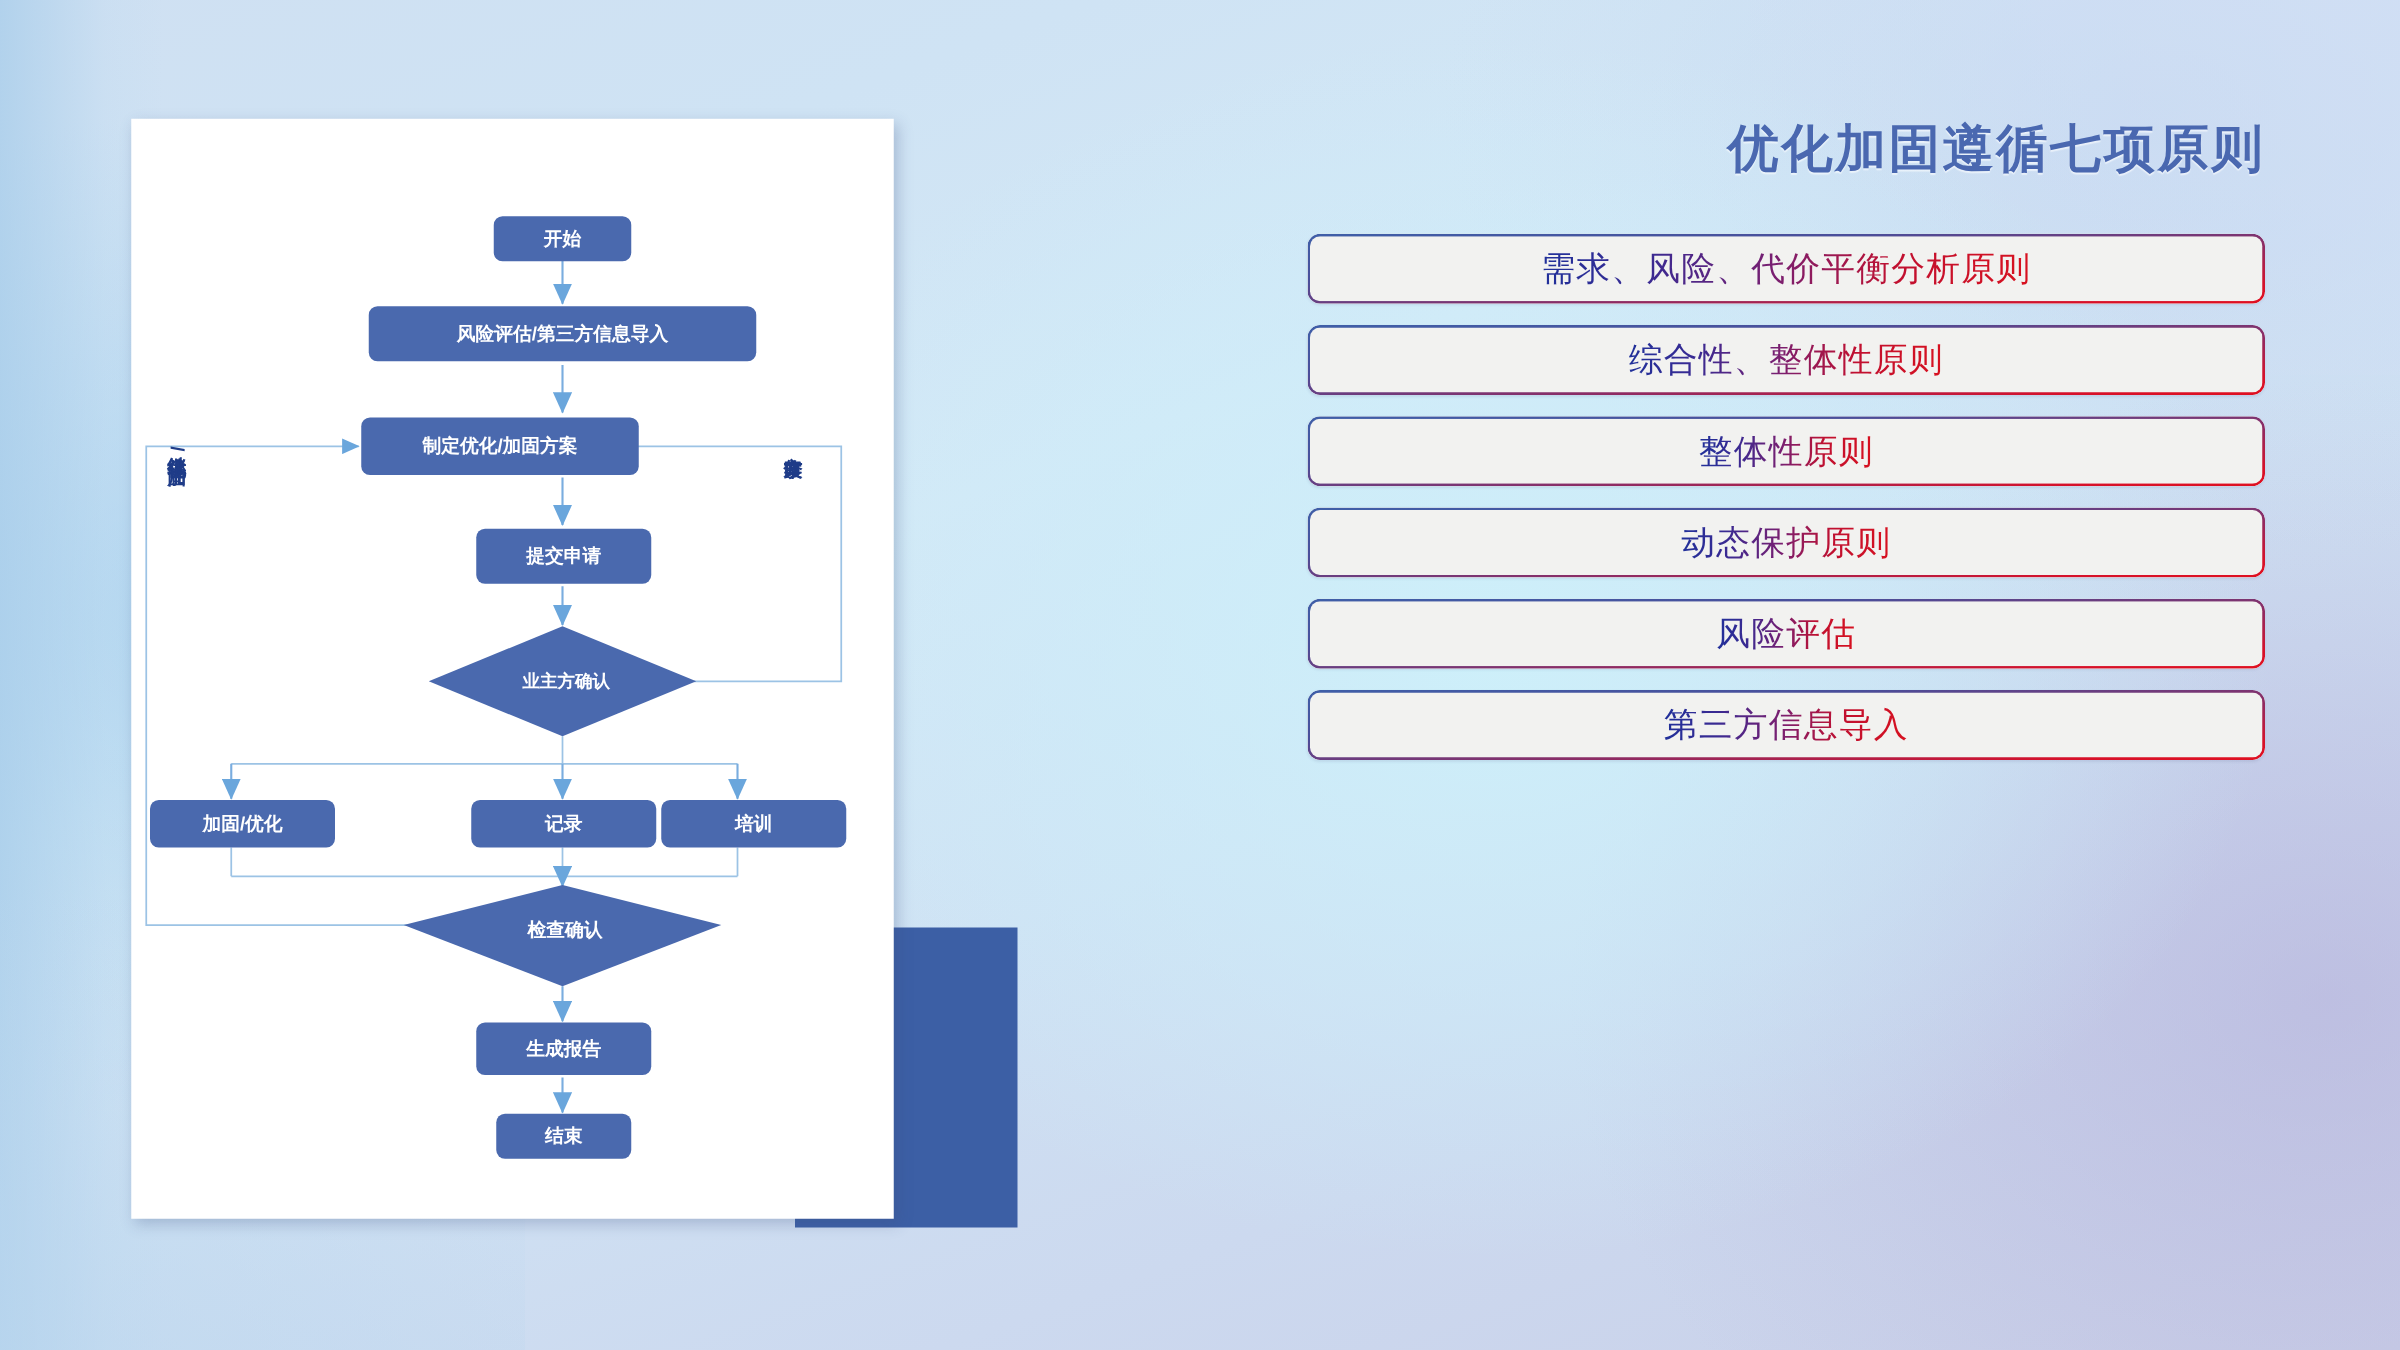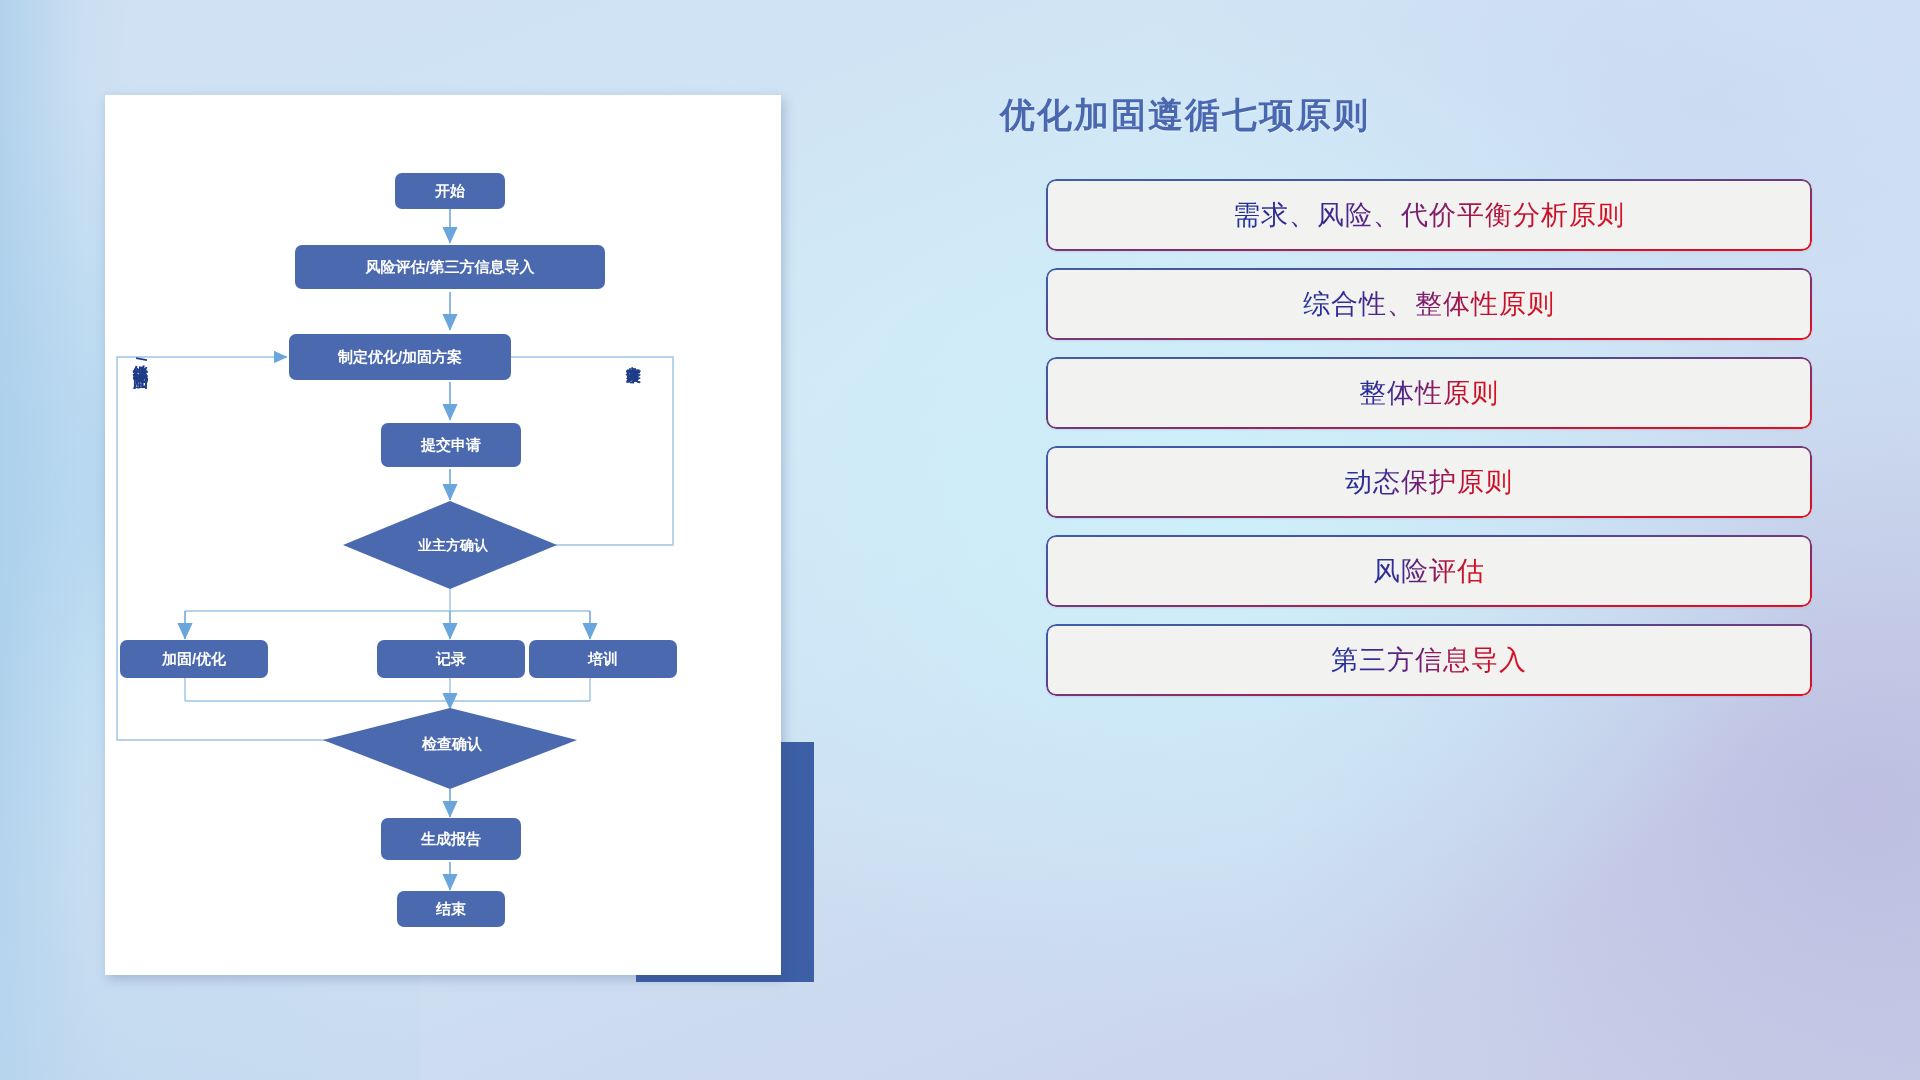--- a/index.html
+++ b/index.html
@@ -36,21 +36,21 @@
   }
 
   
   #flow-shadow-rect {
     position: absolute;
     left: 636px; top: 742px; width: 178px; height: 240px;
     background: #3c5fa5;
   }
   #flow-card {
     position: absolute;
-    left: 105px; top: 95px; width: 676px; height: 880px;
+    left: 105px; top: 95px; width: 610px; height: 880px;
     background: #ffffff;
     box-shadow: 3px 4px 11px rgba(60,80,130,0.28);
   }
   #flow-svg { position: absolute; left: 0; top: 0; width: 680px; height: 880px; }
 
   .fnode-label {
     fill: #ffffff;
     font-family: "Liberation Sans", "DejaVu Sans", sans-serif;
     font-weight: bold;
     font-size: 15px;
@@ -67,34 +67,34 @@
     font-family: "Liberation Sans", "DejaVu Sans", sans-serif;
     font-weight: bold;
     font-size: 15px;
   }
 
   
   #right-panel {
     position: absolute; left: 1000px; top: 92px; width: 812px; height: 920px;
   }
   #panel-title {
-    text-align: left;
-    font-size: 35px;
+    text-align: right;
+    font-size: 41px;
     font-weight: bold;
     color: #4a68b0;
     letter-spacing: 2px;
     margin-bottom: 40px;
     text-shadow: 0 1px 1px rgba(255,255,255,0.6);
     white-space: nowrap;
   }
   #principle-list { display: flex; flex-direction: column; gap: 17px; }
 
   .principle-card {
     position: relative;
-    height: 72px;
+    height: 56px;
     border-radius: 10px;
     background: #f2f2f0;
     display: flex;
     align-items: center;
     justify-content: center;
     box-shadow: 0 1px 2px rgba(70,90,140,0.12);
     margin-left: 46px;
   }
   .principle-card::before {
     content: "";

